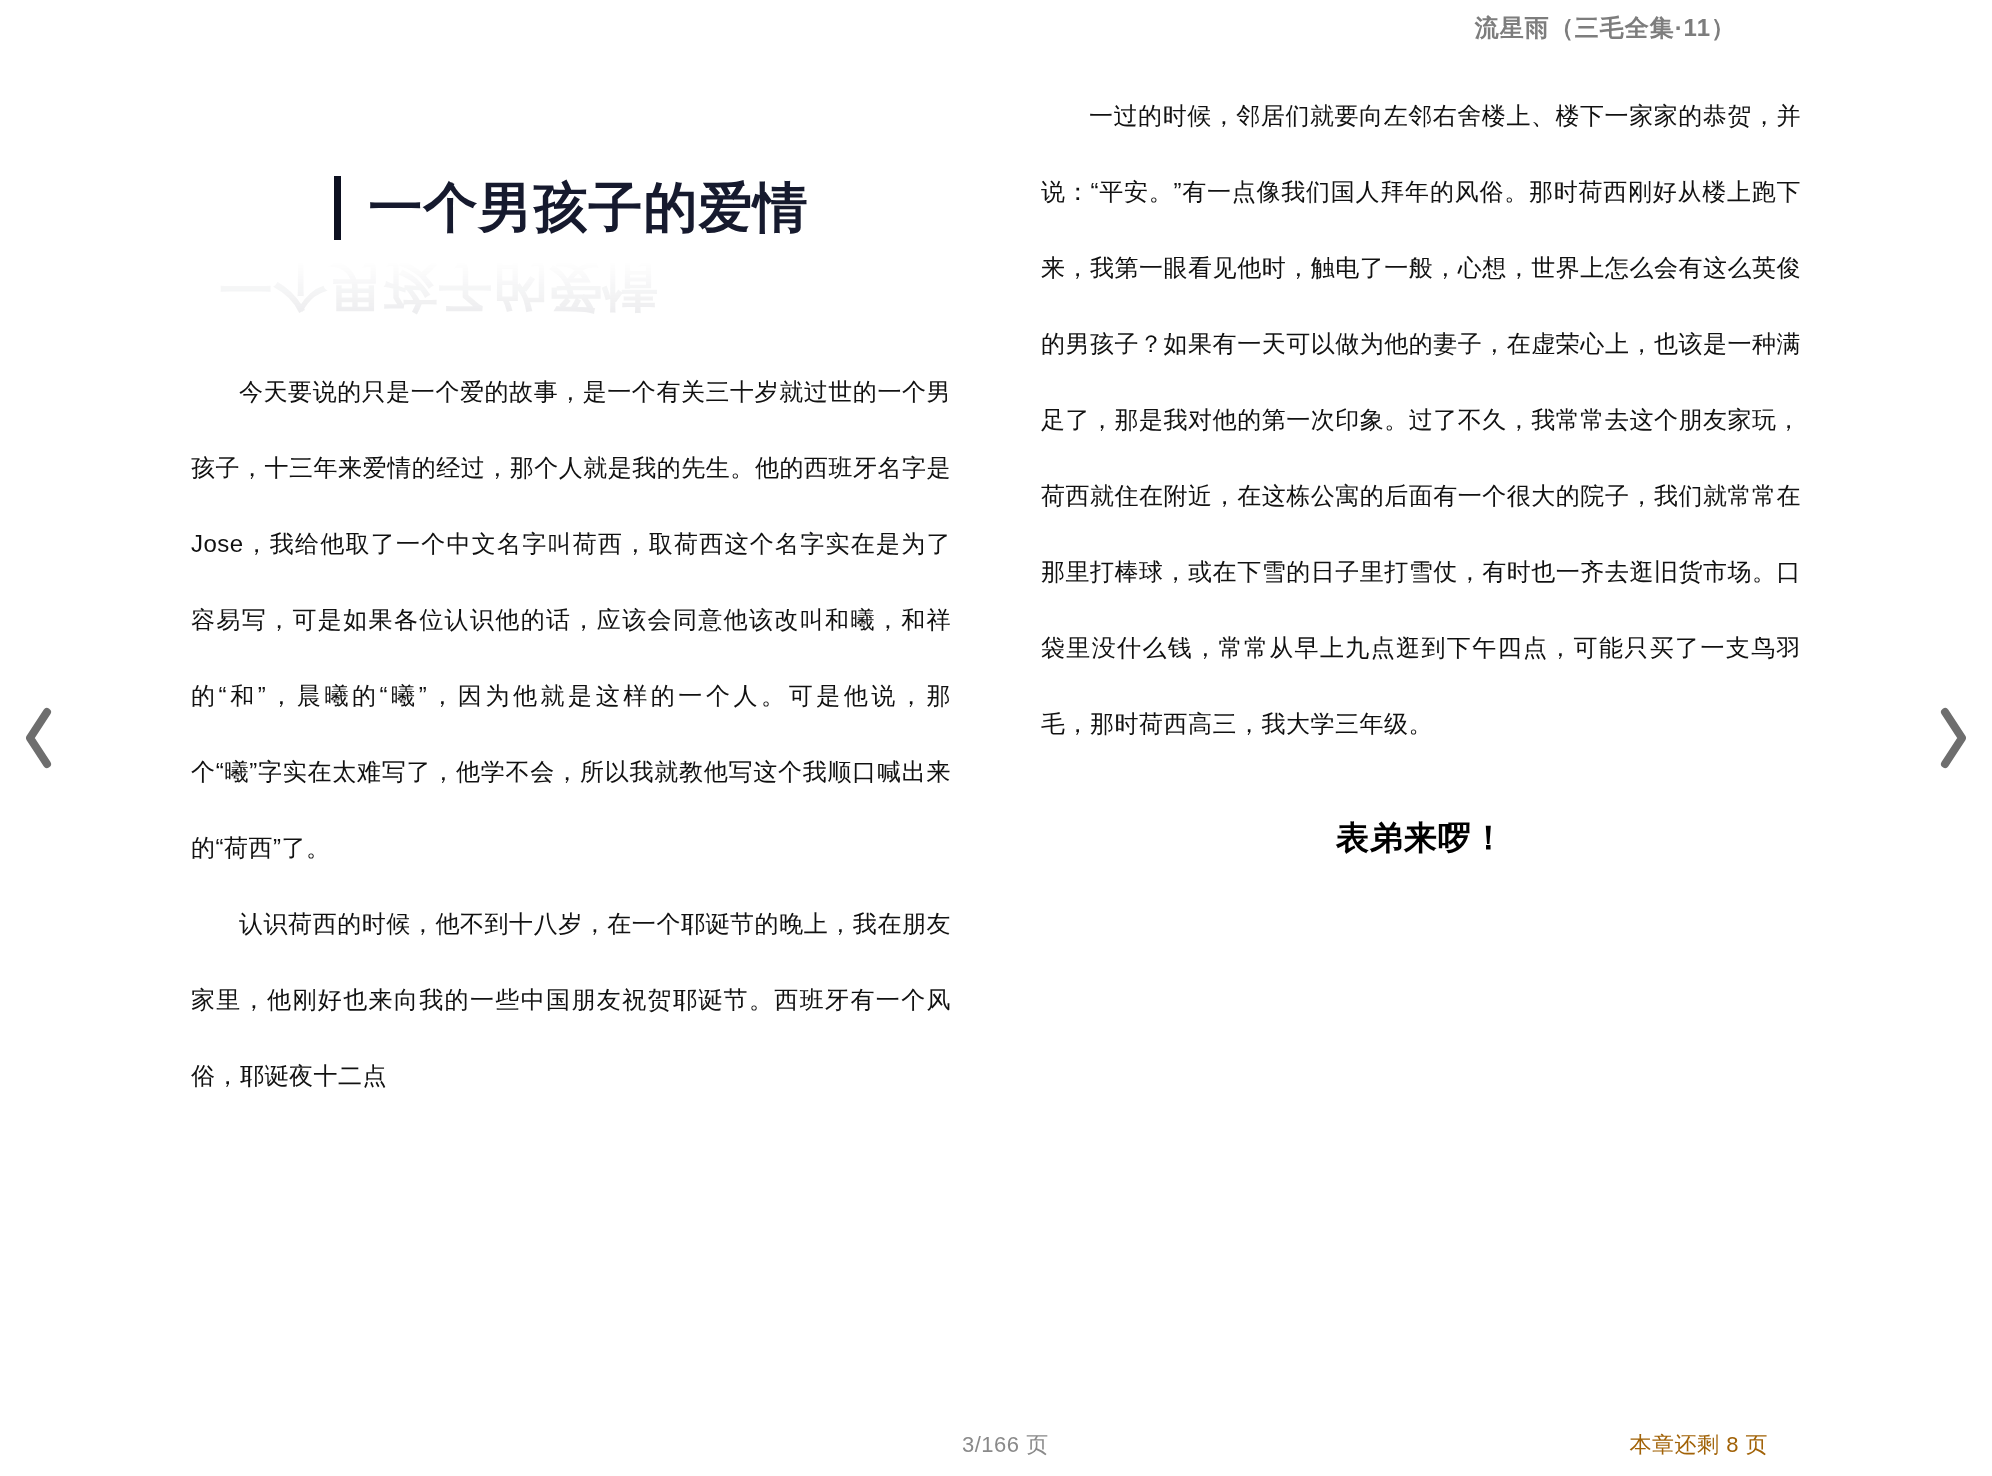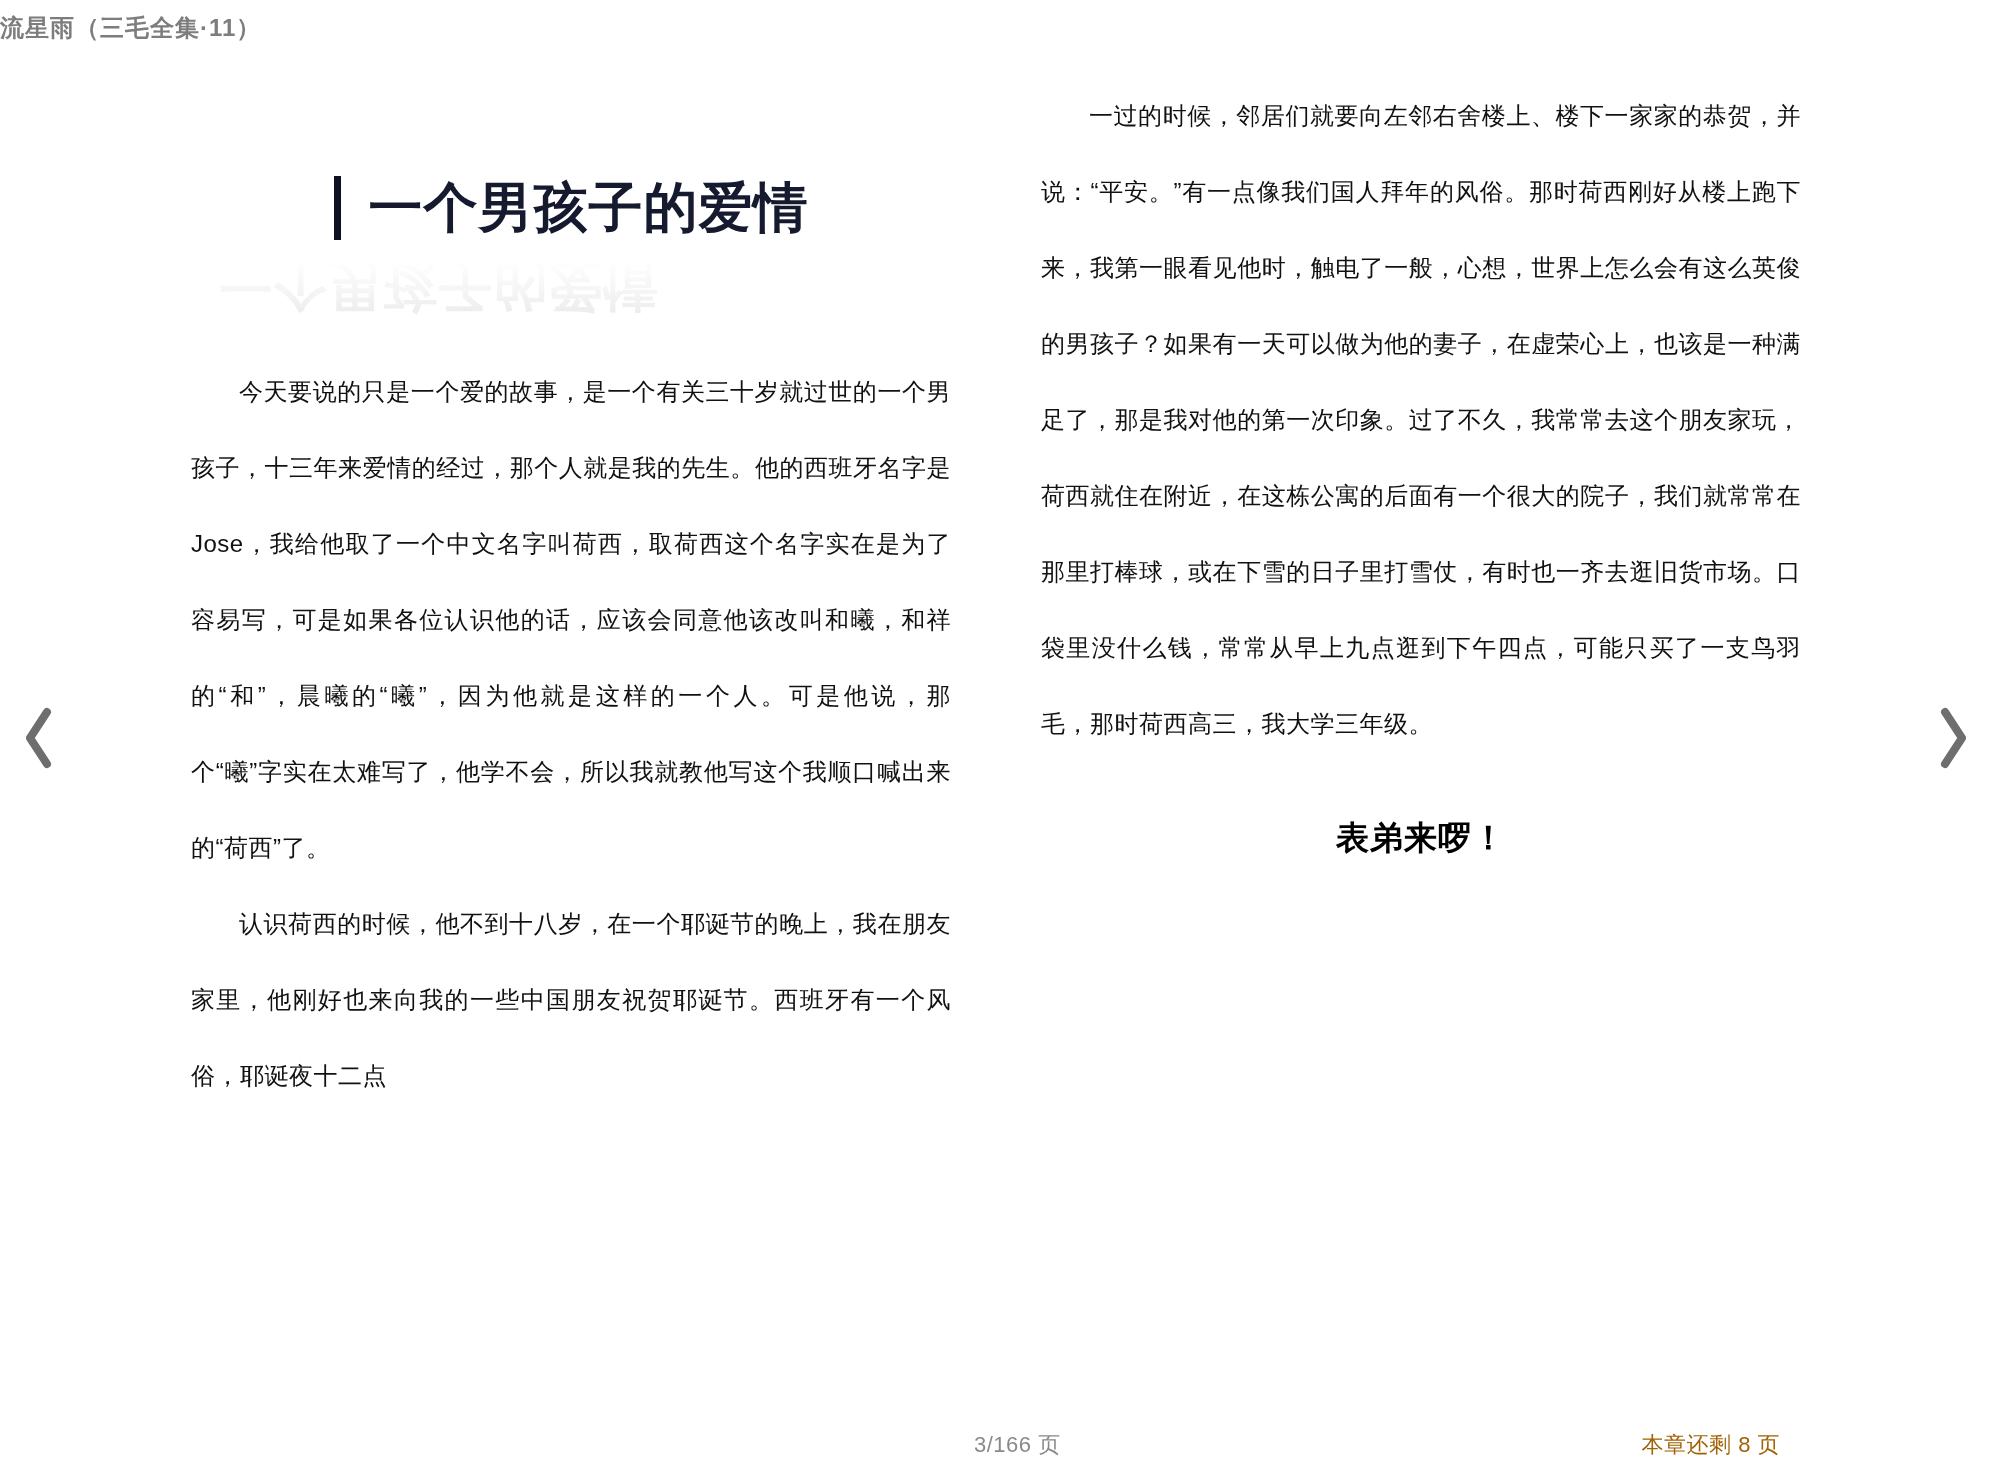--- a/index.html
+++ b/index.html
@@ -18,21 +18,21 @@
   }
 
   
   #header-bar {
     position: absolute;
     top: 0; left: 0;
     width: 1736px;
     height: 56px;
     display: flex;
     align-items: center;
-    justify-content: flex-start;
+    justify-content: flex-end;
   }
   #header-title {
     font-size: 24px;
     font-weight: 700;
     color: #7d7d7d;
     letter-spacing: 1px;
   }
 
   
   #page-body {
@@ -131,21 +131,21 @@
     cursor: pointer;
     user-select: none;
   }
   #nav-prev { left: 10px; }
   #nav-next { right: 10px; }
   .nav-arrow svg { display: block; }
 
   
   #footer-bar {
     position: absolute;
-    bottom: 0; left: 16px;
+    bottom: 0; left: 4px;
     width: 1792px;
     height: 60px;
   }
   #footer-page {
     position: absolute;
     left: 958px;
     top: 14px;
     font-size: 22px;
     font-weight: 500;
     color: #8a8a8a;

